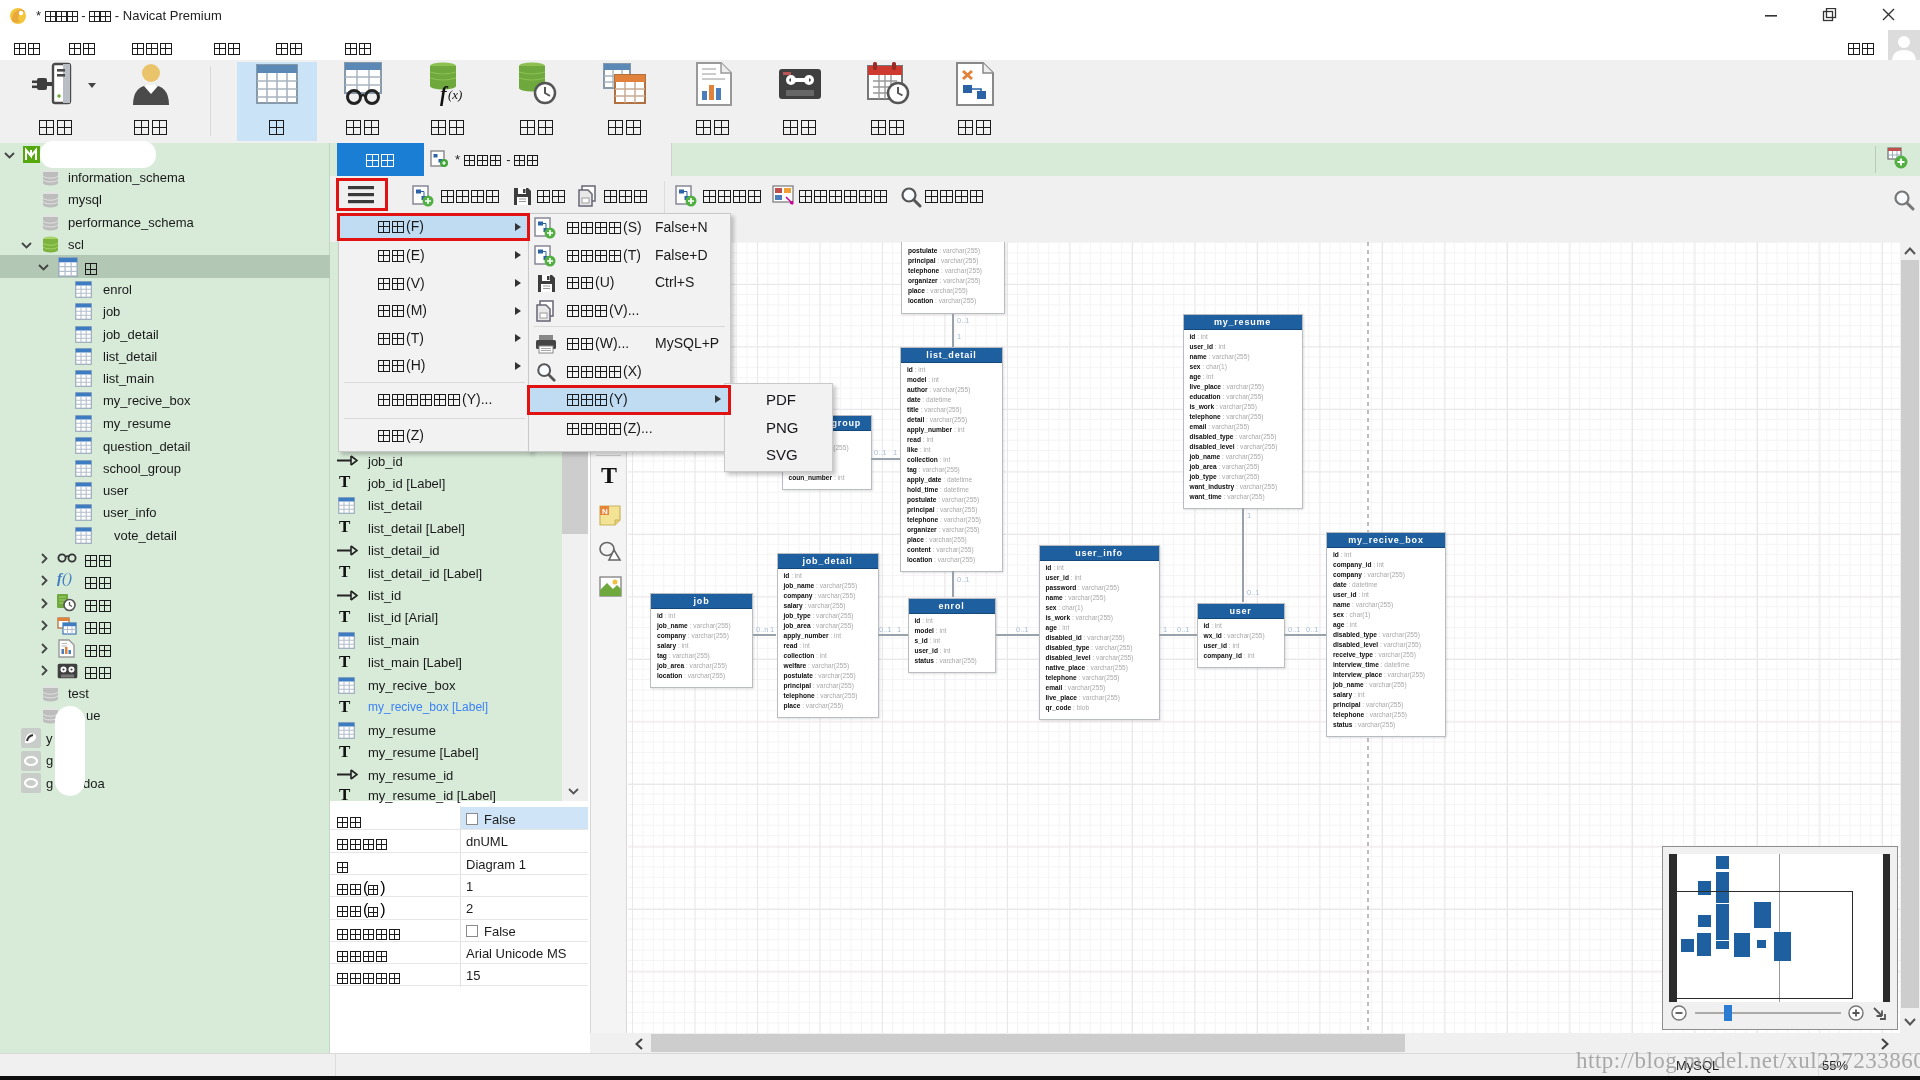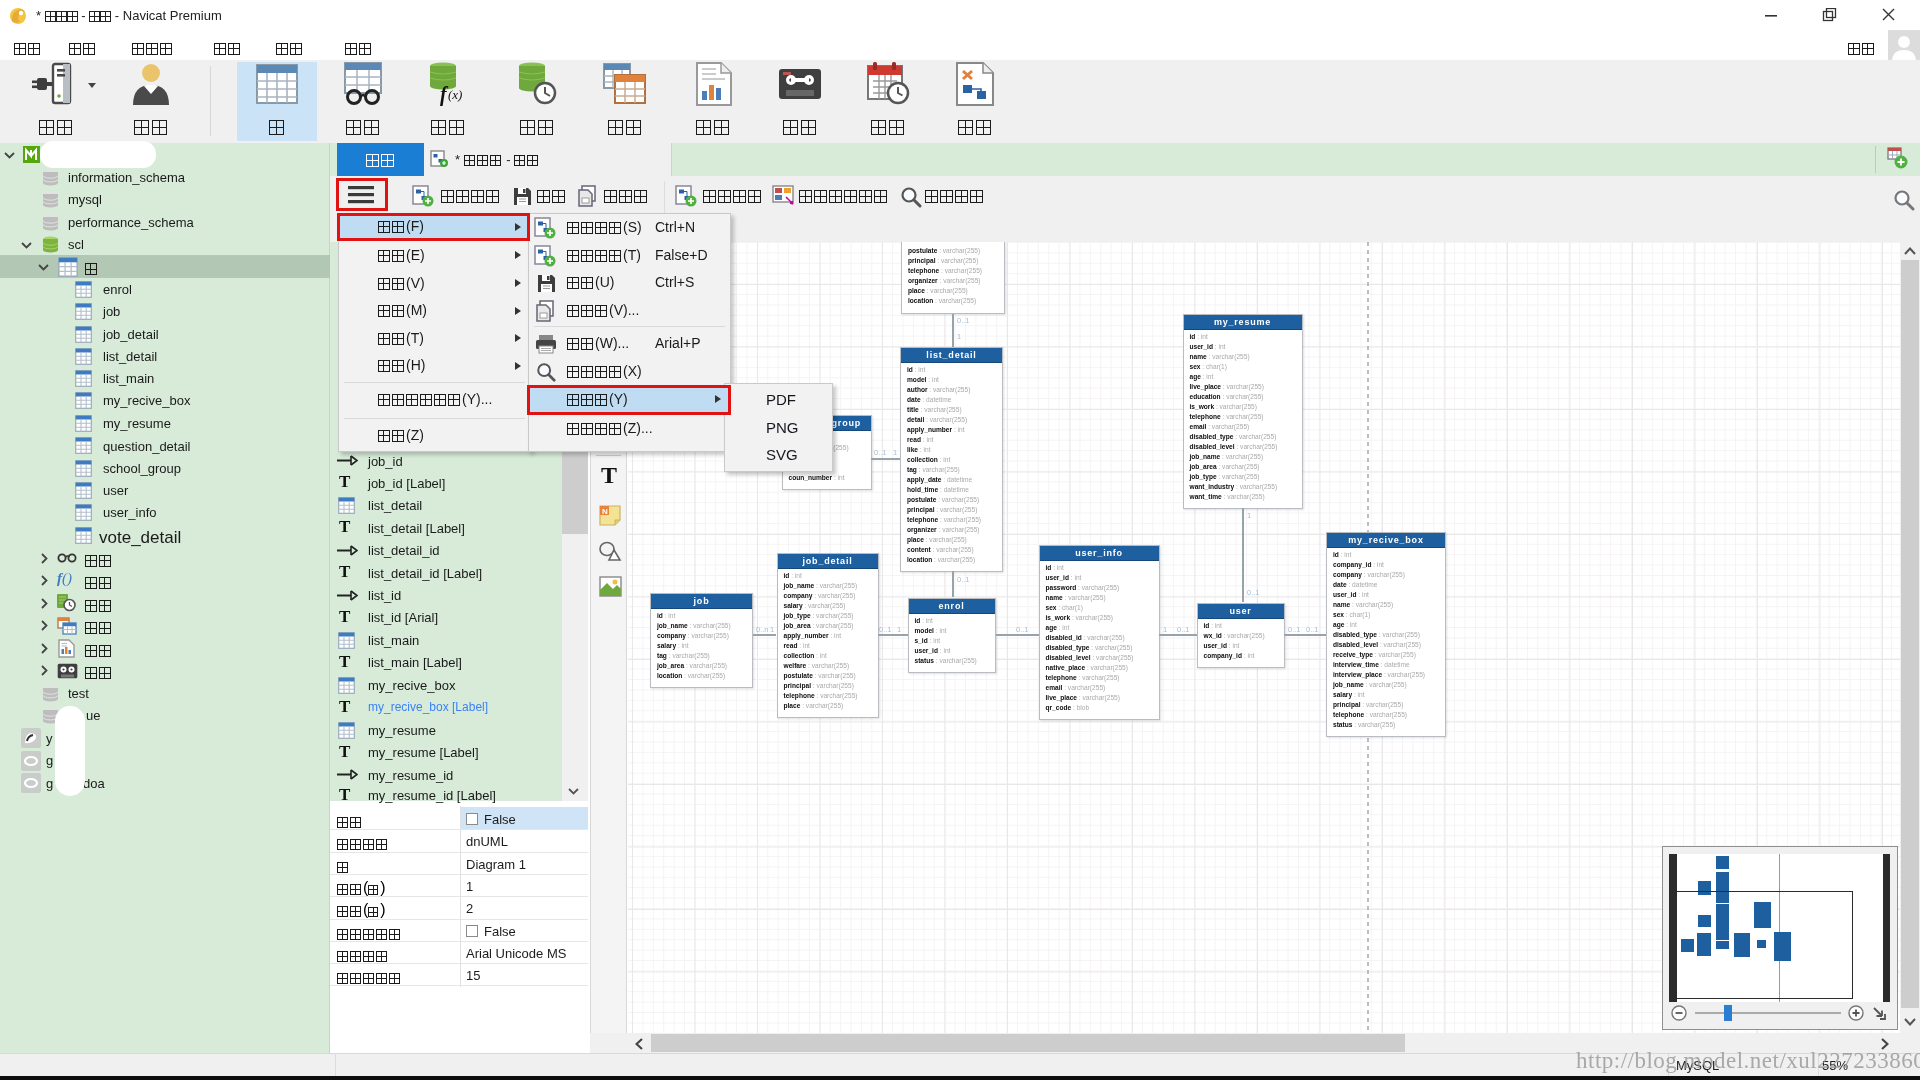--- a/index.html
+++ b/index.html
@@ -336,21 +336,21 @@
 <rect x="0.7" y="0.7" width="15.6" height="15.6" fill="#fff" stroke="#9ab" stroke-width="1.2"></rect>
 <rect x="0.7" y="0.7" width="15.6" height="3.8" fill="#3e7cc1"></rect>
 <path d="M0.7 8.2 H16.3 M0.7 12.2 H16.3 M6 4.5 V16.3 M11.2 4.5 V16.3" stroke="#b3bfcc" stroke-width="1.1"></path>
   </svg>
 <div class="abs" style="left:103px;top:505.4px;font-size:13px;color:#1a1a1a">user_info</div>
 <svg class="ico" style="left:75px;top:527.0px" width="17" height="17" viewBox="0 0 17 17">
 <rect x="0.7" y="0.7" width="15.6" height="15.6" fill="#fff" stroke="#9ab" stroke-width="1.2"></rect>
 <rect x="0.7" y="0.7" width="15.6" height="3.8" fill="#3e7cc1"></rect>
 <path d="M0.7 8.2 H16.3 M0.7 12.2 H16.3 M6 4.5 V16.3 M11.2 4.5 V16.3" stroke="#b3bfcc" stroke-width="1.1"></path>
   </svg>
-<div class="abs" style="left:99px;top:528.0px;font-size:17px;color:#1a1a1a">vote_detail</div>
+<div class="abs" style="left:114px;top:528.0px;font-size:13px;color:#1a1a1a">vote_detail</div>
 <svg class="ico" style="left:40px;top:552.6px" width="8" height="11" viewBox="0 0 8 11">
     <path d="M2 1 L6.5 5.5 L2 10" stroke="#444" stroke-width="1.8" fill="none"></path>
   </svg>
 <svg class="ico" style="left:57px;top:553.1px" width="21" height="10" viewBox="0 0 21 10">
 <circle cx="5" cy="5" r="3.6" fill="none" stroke="#333" stroke-width="1.8"></circle>
     <circle cx="15" cy="5" r="3.6" fill="none" stroke="#333" stroke-width="1.8"></circle>
     <path d="M8.6 4 Q10.5 2 12.4 4" stroke="#333" stroke-width="1.5" fill="none"></path>
   </svg>
 <div class="abs" style="left:85px;top:550.6px"><i class="z" style="width:12px;height:12px;margin-right:2px;--zc:#1b1b1b"></i><i class="z" style="width:12px;height:12px;margin-right:2px;--zc:#1b1b1b"></i></div>
 <svg class="ico" style="left:40px;top:575.1px" width="8" height="11" viewBox="0 0 8 11">
@@ -815,21 +815,21 @@
 <div class="abs" style="left:515px;top:334.0px;border-top:4.5px solid transparent;border-bottom:4.5px solid transparent;border-left:6px solid #333;z-index:55"></div>
 <div class="abs" style="left:378px;top:357px;z-index:52;font-size:14px;color:#1a1a1a"><i class="z" style="width:12px;height:12px;margin-right:2px;--zc:#1b1b1b"></i><i class="z" style="width:12px;height:12px;margin-right:2px;--zc:#1b1b1b"></i>(H)</div>
 <div class="abs" style="left:515px;top:361.5px;border-top:4.5px solid transparent;border-bottom:4.5px solid transparent;border-left:6px solid #333;z-index:55"></div>
 <div class="abs" style="left:378px;top:391px;z-index:52;font-size:14px;color:#1a1a1a"><i class="z" style="width:12px;height:12px;margin-right:2px;--zc:#1b1b1b"></i><i class="z" style="width:12px;height:12px;margin-right:2px;--zc:#1b1b1b"></i><i class="z" style="width:12px;height:12px;margin-right:2px;--zc:#1b1b1b"></i><i class="z" style="width:12px;height:12px;margin-right:2px;--zc:#1b1b1b"></i><i class="z" style="width:12px;height:12px;margin-right:2px;--zc:#1b1b1b"></i><i class="z" style="width:12px;height:12px;margin-right:2px;--zc:#1b1b1b"></i>(Y)...</div>
 <div class="abs" style="left:378px;top:427px;z-index:52;font-size:14px;color:#1a1a1a"><i class="z" style="width:12px;height:12px;margin-right:2px;--zc:#1b1b1b"></i><i class="z" style="width:12px;height:12px;margin-right:2px;--zc:#1b1b1b"></i>(Z)</div>
 <div class="abs" style="left:344px;top:382px;width:181px;height:1px;background:#d9d9d9;z-index:52"></div>
 <div class="abs" style="left:344px;top:417.5px;width:181px;height:1px;background:#d9d9d9;z-index:52"></div>
 <div class="menu" style="left:528px;top:213px;width:203px;height:239px"></div>
 <div class="abs" style="left:530px;top:387px;width:199px;height:25px;background:#bfdcf3;z-index:51"></div>
 <div class="abs" style="left:567px;top:219px;z-index:52;font-size:14px;color:#1a1a1a;white-space:nowrap"><i class="z" style="width:12px;height:12px;margin-right:2px;--zc:#1b1b1b"></i><i class="z" style="width:12px;height:12px;margin-right:2px;--zc:#1b1b1b"></i><i class="z" style="width:12px;height:12px;margin-right:2px;--zc:#1b1b1b"></i><i class="z" style="width:12px;height:12px;margin-right:2px;--zc:#1b1b1b"></i>(S)</div>
-<div class="abs" style="left:655px;top:219px;z-index:52;font-size:14px;color:#1a1a1a">Ctrl+N</div>
+<div class="abs" style="left:655px;top:219px;z-index:52;font-size:14px;color:#1a1a1a">False+N</div>
 <div style="z-index:52;position:relative">
     <svg class="ico" style="left:534px;top:217px" width="22" height="22" viewBox="0 0 22 22">
 <rect x="1" y="1" width="15" height="18" fill="#fff" stroke="#889" stroke-width="1.5"></rect>
 <rect x="4" y="4.5" width="5" height="4" fill="#2a62a5"></rect>
       <rect x="9.5" y="11" width="5" height="4" fill="#2a62a5"></rect>
 <path d="M6 6.5 H12 V13" stroke="#2a62a5" stroke-width="1" fill="none"></path>
 <circle cx="16" cy="16" r="5.5" fill="#52b043"></circle>
       <path d="M13 16 H19 M16 13 V19" stroke="#fff" stroke-width="1.6"></path>
     </svg>
   </div>
@@ -859,21 +859,21 @@
 <div class="abs" style="left:567px;top:301.5px;z-index:52;font-size:14px;color:#1a1a1a;white-space:nowrap"><i class="z" style="width:12px;height:12px;margin-right:2px;--zc:#1b1b1b"></i><i class="z" style="width:12px;height:12px;margin-right:2px;--zc:#1b1b1b"></i><i class="z" style="width:12px;height:12px;margin-right:2px;--zc:#1b1b1b"></i>(V)...</div>
 <div style="z-index:52;position:relative">
     <svg class="ico" style="left:535px;top:300px" width="22" height="22" viewBox="0 0 22 22">
 <rect x="5" y="1" width="13" height="15" fill="#fff" stroke="#667" stroke-width="1.5"></rect>
 <path d="M2 5 H11 L15 9 V21 H2 Z" fill="#e8e8e8" stroke="#667" stroke-width="1.5"></path>
 <rect x="5" y="13" width="7" height="5" fill="#fff" stroke="#888" stroke-width="0.8"></rect>
     </svg>
   </div>
 <div class="abs" style="left:534px;top:326px;width:191px;height:1px;background:#d9d9d9;z-index:52"></div>
 <div class="abs" style="left:567px;top:335px;z-index:52;font-size:14px;color:#1a1a1a;white-space:nowrap"><i class="z" style="width:12px;height:12px;margin-right:2px;--zc:#1b1b1b"></i><i class="z" style="width:12px;height:12px;margin-right:2px;--zc:#1b1b1b"></i>(W)...</div>
-<div class="abs" style="left:655px;top:335px;z-index:52;font-size:14px;color:#1a1a1a">Arial+P</div>
+<div class="abs" style="left:655px;top:335px;z-index:52;font-size:14px;color:#1a1a1a">MySQL+P</div>
 <svg class="ico" style="left:535px;top:335px;z-index:52" width="22" height="19" viewBox="0 0 22 19">
 <rect x="4" y="0" width="14" height="5" fill="#888"></rect>
     <rect x="1" y="5" width="20" height="9" rx="1.5" fill="#444"></rect>
 <rect x="4" y="11" width="14" height="7" fill="#fff" stroke="#888" stroke-width="1"></rect>
     <path d="M6 13.5 H16 M6 15.5 H16" stroke="#aaa" stroke-width="1"></path>
   </svg>
 <div class="abs" style="left:567px;top:362.5px;z-index:52;font-size:14px;color:#1a1a1a;white-space:nowrap"><i class="z" style="width:12px;height:12px;margin-right:2px;--zc:#1b1b1b"></i><i class="z" style="width:12px;height:12px;margin-right:2px;--zc:#1b1b1b"></i><i class="z" style="width:12px;height:12px;margin-right:2px;--zc:#1b1b1b"></i><i class="z" style="width:12px;height:12px;margin-right:2px;--zc:#1b1b1b"></i>(X)</div>
 <div style="z-index:52;position:relative">
     <svg class="ico" style="left:536px;top:362px" width="20" height="20" viewBox="0 0 22 22">
 <circle cx="9" cy="9" r="6.5" fill="#f8fbff" stroke="#555" stroke-width="2.2"></circle>

